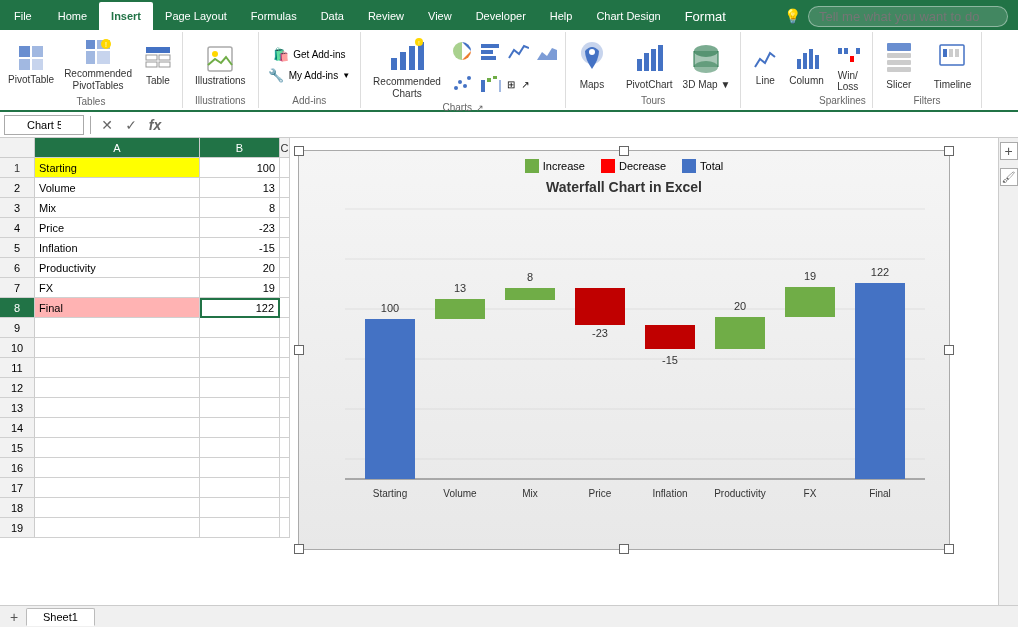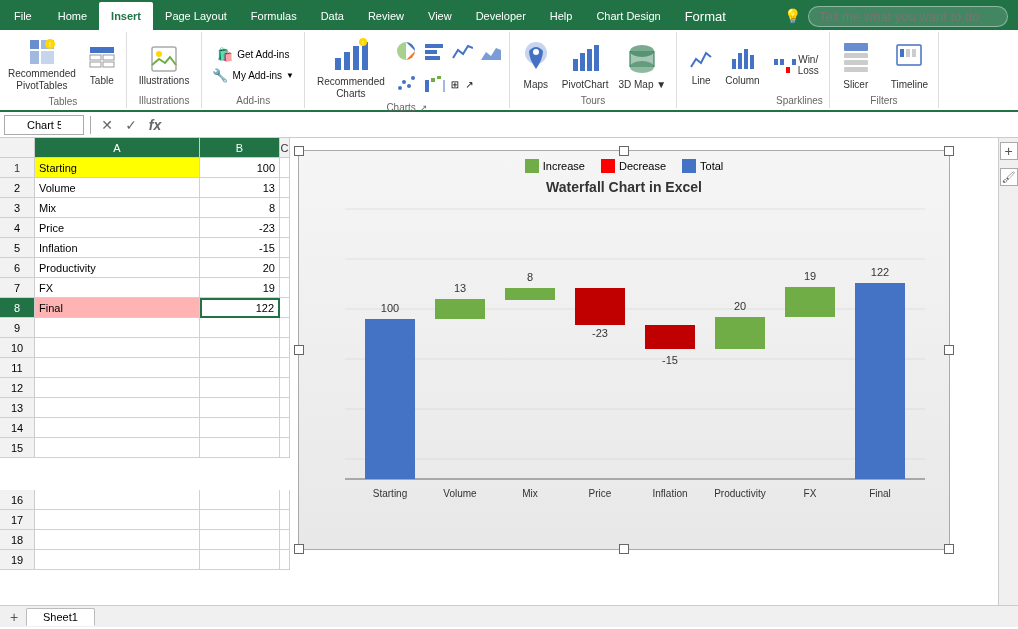--- a/index.html
+++ b/index.html
@@ -42,20 +42,31 @@
     <div style="margin-left: auto; display: flex; align-items: center; padding: 0 10px; gap: 6px; height: 28px;">
       <span style="color: #FFD700; font-size: 14px;">💡</span>
       <input type="text" placeholder="Tell me what you want to do" style="background: rgba(255, 255, 255, 0.15); border: 1px solid rgba(255, 255, 255, 0.4); border-radius: 12px; padding: 2px 10px; color: white; font-size: 13px; width: 200px; outline: none;">
     </div>
   </div>
 
   <div style="background: white; border-bottom: 2px solid #217346; display: flex; align-items: stretch; padding: 2px 0; height: 82px;">
 
     <div style="display: flex; flex-direction: column; border-right: 1px solid #ddd; padding: 2px 4px; min-width: 80px;">
       <div style="display: flex; flex: 1; align-items: center; gap: 2px;">
+        <div style="display: flex; flex-direction: column; align-items: center; padding: 2px 4px; cursor: pointer; border-radius: 2px; min-width: 36px;">
+          <div style="width: 32px; height: 32px; display: flex; align-items: center; justify-content: center;">
+            <svg width="28" height="28" viewBox="0 0 28 28">
+                <rect x="2" y="2" width="11" height="11" fill="#4472C4" opacity="0.8"></rect>
+                <rect x="15" y="2" width="11" height="11" fill="#4472C4" opacity="0.5"></rect>
+                <rect x="2" y="15" width="11" height="11" fill="#4472C4" opacity="0.5"></rect>
+                <rect x="15" y="15" width="11" height="11" fill="#4472C4" opacity="0.3"></rect>
+              </svg>
+          </div>
+          <div style="font-size: 10px; text-align: center; color: #333; line-height: 1.2;">PivotTable</div>
+        </div>
         <div style="display: flex; flex-direction: column; align-items: center; padding: 2px 4px; cursor: pointer; border-radius: 2px; min-width: 44px;">
           <div style="width: 32px; height: 32px; display: flex; align-items: center; justify-content: center;">
             <svg width="28" height="28" viewBox="0 0 28 28">
                 <rect x="2" y="2" width="9" height="9" fill="#4472C4" opacity="0.8"></rect>
                 <rect x="13" y="2" width="13" height="9" fill="#4472C4" opacity="0.5"></rect>
                 <rect x="2" y="13" width="9" height="13" fill="#4472C4" opacity="0.5"></rect>
                 <rect x="13" y="13" width="13" height="13" fill="#4472C4" opacity="0.3"></rect>
                 <circle cx="22" cy="6" r="5" fill="#FFD700"></circle>
                 <text x="22" y="9" text-anchor="middle" font-size="7" fill="white">!</text>
               </svg>
@@ -185,21 +196,21 @@
         <div style="display: flex; flex-direction: column; align-items: center; padding: 2px 4px; cursor: pointer; border-radius: 2px;">
           <div style="width: 32px; height: 40px; display: flex; align-items: center; justify-content: center;">
             <svg width="28" height="36" viewBox="0 0 28 36">
                 <ellipse cx="14" cy="12" rx="11" ry="11" fill="#4472C4" opacity="0.3"></ellipse>
                 <path d="M7 10 Q14 2 21 10 Q21 18 14 28 Q7 18 7 10Z" fill="#4472C4"></path>
                 <circle cx="14" cy="11" r="3" fill="white"></circle>
               </svg>
           </div>
           <div style="font-size: 10px; text-align: center; color: #333;">Maps</div>
         </div>
-        <div style="display: flex; flex-direction: column; align-items: center; padding: 2px 4px; cursor: pointer; border-radius: 2px;">
+        <div style="display: flex; flex-direction: column; align-items: center; padding: 2px 4px; cursor: pointer; border-radius: 2px; margin-left: 8px;">
           <div style="width: 32px; height: 40px; display: flex; align-items: center; justify-content: center;">
             <svg width="28" height="36" viewBox="0 0 28 36">
                 <rect x="2" y="18" width="5" height="12" fill="#4472C4"></rect>
                 <rect x="9" y="12" width="5" height="18" fill="#4472C4"></rect>
                 <rect x="16" y="8" width="5" height="22" fill="#4472C4"></rect>
                 <rect x="23" y="4" width="5" height="26" fill="#4472C4"></rect>
               </svg>
           </div>
           <div style="font-size: 10px; text-align: center; color: #333;">PivotChart</div>
         </div>
@@ -233,21 +244,21 @@
           <div style="width: 28px; height: 32px; display: flex; align-items: center; justify-content: center;">
             <svg width="24" height="28" viewBox="0 0 24 28">
                 <rect x="2" y="14" width="4" height="10" fill="#4472C4"></rect>
                 <rect x="8" y="8" width="4" height="16" fill="#4472C4"></rect>
                 <rect x="14" y="4" width="4" height="20" fill="#4472C4"></rect>
                 <rect x="20" y="10" width="4" height="14" fill="#4472C4"></rect>
               </svg>
           </div>
           <div style="font-size: 10px; text-align: center; color: #333;">Column</div>
         </div>
-        <div style="display: flex; align-items: center; padding: 2px 4px; cursor: pointer; border-radius: 2px;">
+        <div style="display: flex; flex-direction: column; align-items: center; padding: 2px 4px; cursor: pointer; border-radius: 2px;">
           <div style="width: 28px; height: 32px; display: flex; align-items: center; justify-content: center;">
             <svg width="24" height="28" viewBox="0 0 24 28">
                 <rect x="2" y="8" width="4" height="6" fill="#4472C4"></rect>
                 <rect x="8" y="8" width="4" height="6" fill="#4472C4"></rect>
                 <rect x="14" y="16" width="4" height="6" fill="#FF0000"></rect>
                 <rect x="20" y="8" width="4" height="6" fill="#4472C4"></rect>
               </svg>
           </div>
           <div style="font-size: 10px; text-align: center; color: #333;">Win/<br>Loss</div>
         </div>
@@ -398,21 +409,21 @@
             <div style="width: 165px; border-right: 1px solid #d0d0d0; border-bottom: 1px solid #d0d0d0; height: 20px;"></div>
             <div style="width: 80px; border-right: 1px solid #d0d0d0; border-bottom: 1px solid #d0d0d0; height: 20px;"></div>
             <div style="flex: 1; border-right: 1px solid #d0d0d0; border-bottom: 1px solid #d0d0d0; height: 20px;"></div>
           </div>
         <div style="display: flex; height: 20px;">
             <div style="width: 35px; border-right: 1px solid #ccc; border-bottom: 1px solid #d0d0d0; font-size: 11px; display: flex; align-items: center; justify-content: center; background: #f2f2f2;">15</div>
             <div style="width: 165px; border-right: 1px solid #d0d0d0; border-bottom: 1px solid #d0d0d0; height: 20px;"></div>
             <div style="width: 80px; border-right: 1px solid #d0d0d0; border-bottom: 1px solid #d0d0d0; height: 20px;"></div>
             <div style="flex: 1; border-right: 1px solid #d0d0d0; border-bottom: 1px solid #d0d0d0; height: 20px;"></div>
           </div>
-        <div style="display: flex; height: 20px; margin-top: 32px;">
+        <div style="display: flex; height: 20px;">
             <div style="width: 35px; border-right: 1px solid #ccc; border-bottom: 1px solid #d0d0d0; font-size: 11px; display: flex; align-items: center; justify-content: center; background: #f2f2f2;">16</div>
             <div style="width: 165px; border-right: 1px solid #d0d0d0; border-bottom: 1px solid #d0d0d0; height: 20px;"></div>
             <div style="width: 80px; border-right: 1px solid #d0d0d0; border-bottom: 1px solid #d0d0d0; height: 20px;"></div>
             <div style="flex: 1; border-right: 1px solid #d0d0d0; border-bottom: 1px solid #d0d0d0; height: 20px;"></div>
           </div>
         <div style="display: flex; height: 20px;">
             <div style="width: 35px; border-right: 1px solid #ccc; border-bottom: 1px solid #d0d0d0; font-size: 11px; display: flex; align-items: center; justify-content: center; background: #f2f2f2;">17</div>
             <div style="width: 165px; border-right: 1px solid #d0d0d0; border-bottom: 1px solid #d0d0d0; height: 20px;"></div>
             <div style="width: 80px; border-right: 1px solid #d0d0d0; border-bottom: 1px solid #d0d0d0; height: 20px;"></div>
             <div style="flex: 1; border-right: 1px solid #d0d0d0; border-bottom: 1px solid #d0d0d0; height: 20px;"></div>

